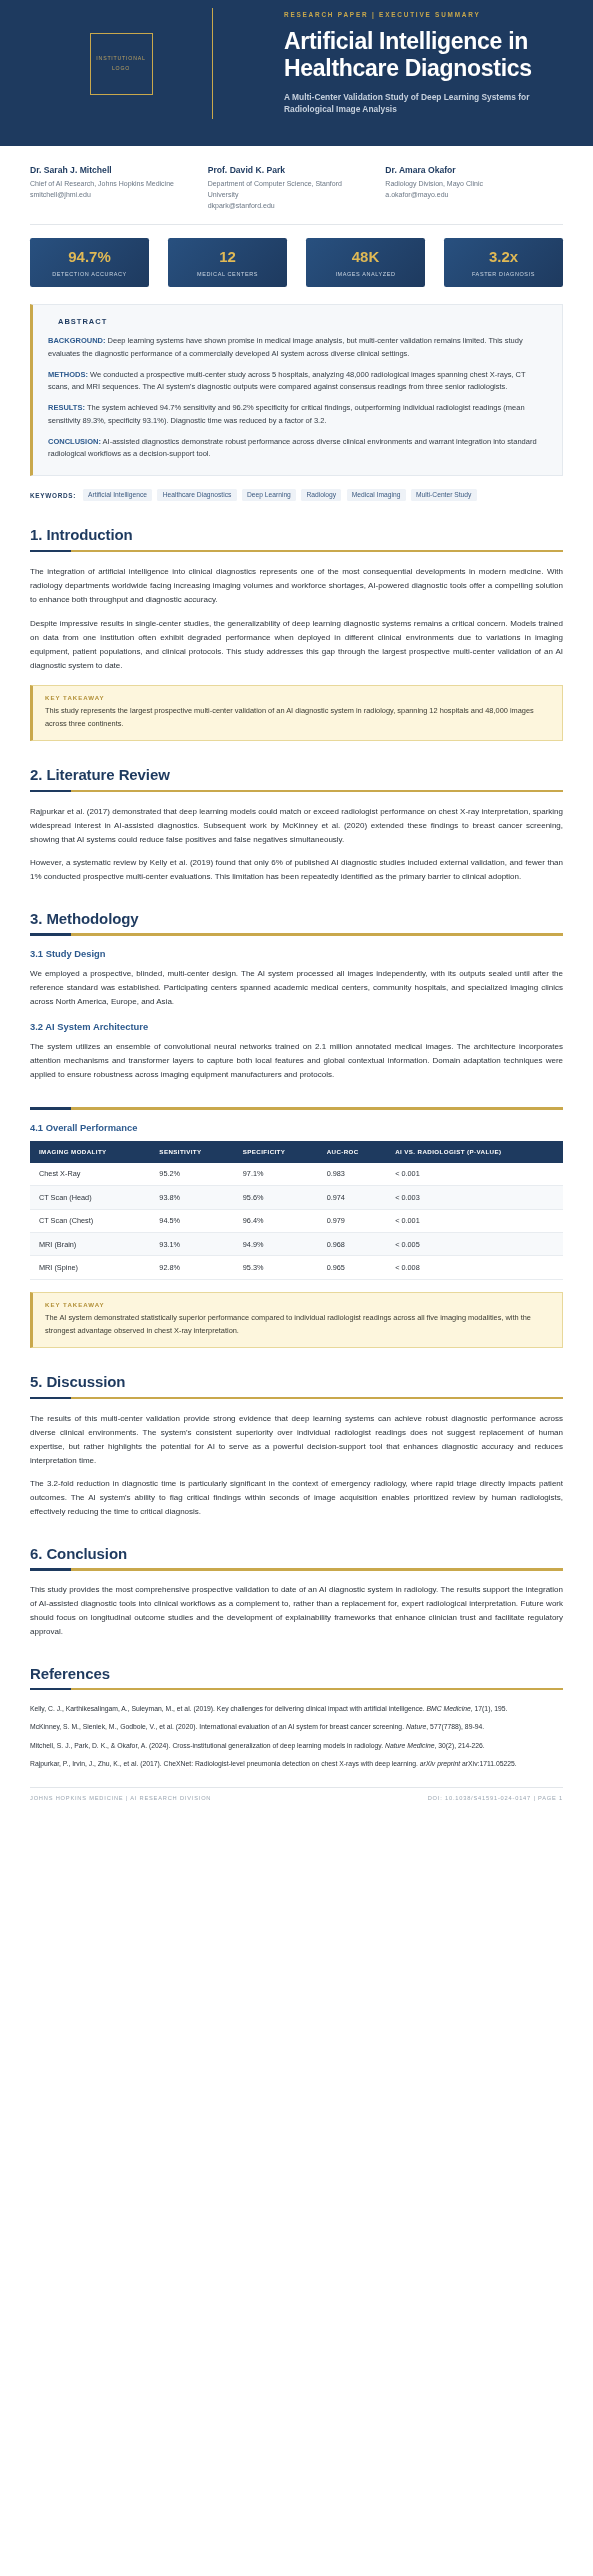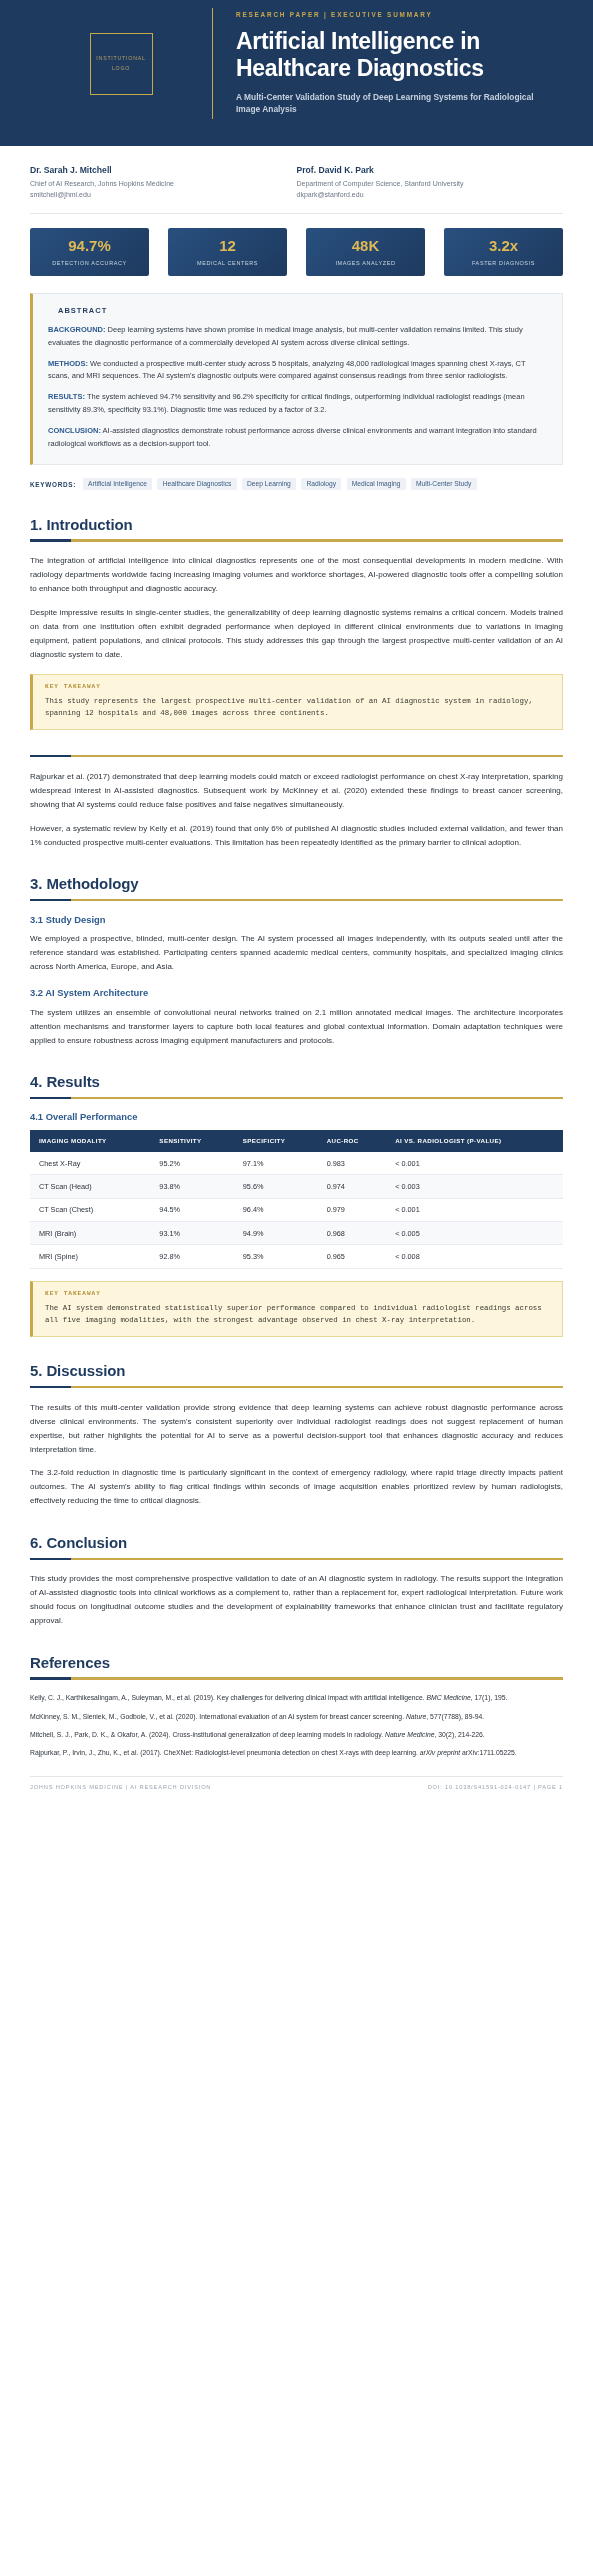--- a/index.html
+++ b/index.html
@@ -11,20 +11,21 @@
   }
   body { width: 593px; min-height: 2576px; position: relative; }
 
   
   .hero {
     background: #1e3a5f;
     display: flex;
     align-items: stretch;
     padding: 8px 30px 27px 30px;
     min-height: 146px;
+    gap: 48px;
   }
   .hero-logo-col {
     width: 183px;
     flex: 0 0 183px;
     display: flex;
     align-items: center;
     justify-content: center;
     border-right: 0.7px solid #c9a84c;
   }
   .logo-box {
@@ -210,21 +211,20 @@
   }
   p.body:last-child { margin-bottom: 0; }
 
   
   .takeaway {
     background: #fdf6dd;
     border: 0.7px solid #e8d89a;
     border-left: 3px solid #c9a84c;
     padding: 8.2px 12px 9.7px 12px;
     margin-top: 12px;
-    font-family: Liberation Mono, monospace;
   }
   .takeaway-label {
     color: #b08e35;
     font-size: 6.1px;
     font-weight: 700;
     letter-spacing: 1px;
     margin-bottom: 4.5px;
   }
   .takeaway-text {
     color: #3a3a32;
@@ -301,20 +301,25 @@
 <div class="authors">
   <div class="author">
     <div class="author-name">Dr. Sarah J. Mitchell</div>
     <div class="author-meta">Chief of AI Research, Johns Hopkins Medicine</div>
     <div class="author-meta">smitchell@jhmi.edu</div>
   </div>
   <div class="author">
     <div class="author-name">Prof. David K. Park</div>
     <div class="author-meta">Department of Computer Science, Stanford University</div>
     <div class="author-meta">dkpark@stanford.edu</div>
+  </div>
+  <div class="author">
+    <div class="author-name">Dr. Amara Okafor</div>
+    <div class="author-meta">Radiology Division, Mayo Clinic</div>
+    <div class="author-meta">a.okafor@mayo.edu</div>
   </div>
 </div>
 <div class="authors-rule"></div>
 
 <div class="stats">
   <div class="stat">
     <div class="stat-value">94.7%</div>
     <div class="stat-label">DETECTION ACCURACY</div>
   </div>
   <div class="stat">
@@ -354,36 +359,36 @@
   <div class="sec-rule"></div>
   <p class="body">The integration of artificial intelligence into clinical diagnostics represents one of the most consequential developments in modern medicine. With radiology departments worldwide facing increasing imaging volumes and workforce shortages, AI-powered diagnostic tools offer a compelling solution to enhance both throughput and diagnostic accuracy.</p>
   <p class="body">Despite impressive results in single-center studies, the generalizability of deep learning diagnostic systems remains a critical concern. Models trained on data from one institution often exhibit degraded performance when deployed in different clinical environments due to variations in imaging equipment, patient populations, and clinical protocols. This study addresses this gap through the largest prospective multi-center validation of an AI diagnostic system to date.</p>
   <div class="takeaway">
     <div class="takeaway-label">KEY TAKEAWAY</div>
     <div class="takeaway-text">This study represents the largest prospective multi-center validation of an AI diagnostic system in radiology, spanning 12 hospitals and 48,000 images across three continents.</div>
   </div>
 </div>
 
 <div class="section sec-gap-lg">
+  <h2 class="sec-title">2. Literature Review</h2>
   <div class="sec-rule"></div>
   <p class="body">Rajpurkar et al. (2017) demonstrated that deep learning models could match or exceed radiologist performance on chest X-ray interpretation, sparking widespread interest in AI-assisted diagnostics. Subsequent work by McKinney et al. (2020) extended these findings to breast cancer screening, showing that AI systems could reduce false positives and false negatives simultaneously.</p>
   <p class="body">However, a systematic review by Kelly et al. (2019) found that only 6% of published AI diagnostic studies included external validation, and fewer than 1% conducted prospective multi-center evaluations. This limitation has been repeatedly identified as the primary barrier to clinical adoption.</p>
 </div>
 
 <div class="section sec-gap-lg">
   <h2 class="sec-title">3. Methodology</h2>
   <div class="sec-rule"></div>
   <h3 class="sub-title first">3.1 Study Design</h3>
   <p class="body">We employed a prospective, blinded, multi-center design. The AI system processed all images independently, with its outputs sealed until after the reference standard was established. Participating centers spanned academic medical centers, community hospitals, and specialized imaging clinics across North America, Europe, and Asia.</p>
   <h3 class="sub-title">3.2 AI System Architecture</h3>
   <p class="body">The system utilizes an ensemble of convolutional neural networks trained on 2.1 million annotated medical images. The architecture incorporates attention mechanisms and transformer layers to capture both local features and global contextual information. Domain adaptation techniques were applied to ensure robustness across imaging equipment manufacturers and protocols.</p>
 </div>
 
 <div class="section sec-gap-lg">
-  <h2 class="sec-title">4. Results</h2>
   <div class="sec-rule"></div>
   <h3 class="sub-title first">4.1 Overall Performance</h3>
 
   <table class="perf">
     <thead>
       <tr>
         <th>IMAGING MODALITY</th>
         <th>SENSITIVITY</th>
         <th>SPECIFICITY</th>
         <th>AUC-ROC</th>

